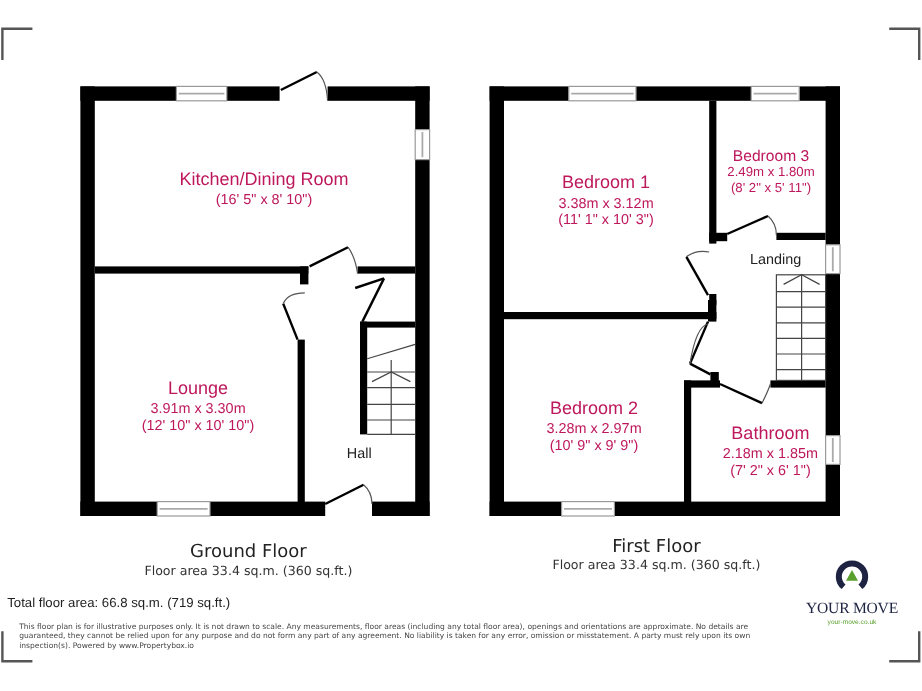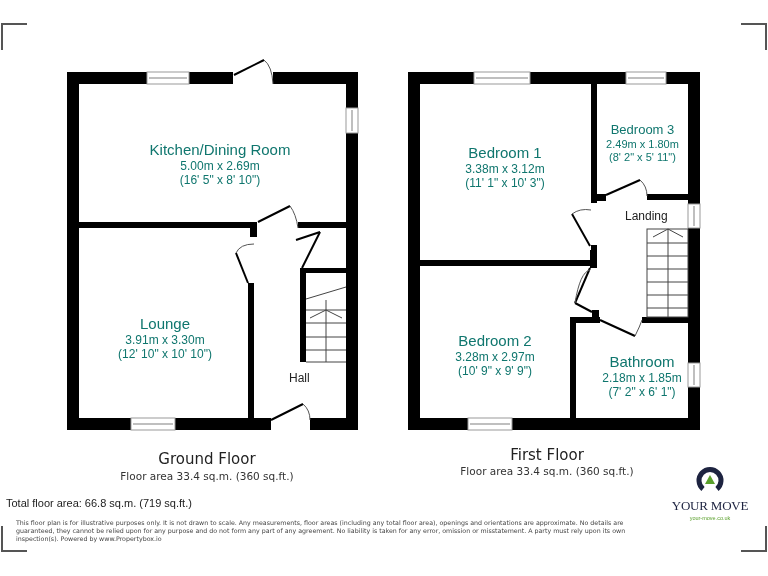--- a/index.html
+++ b/index.html
@@ -1,18 +1,18 @@
 <!DOCTYPE html>
 <html><head>
 <meta charset="utf-8">
 <style>
   html, body { margin: 0; padding: 0; background: #ffffff; }
   body { width: 768px; height: 576px; position: relative; overflow: hidden; font-family: "Liberation Sans", sans-serif; color: #222; }
   svg.plan { position: absolute; left: 0; top: 0; }
-  .room-label { position: absolute; text-align: center; font-family: "Liberation Sans", sans-serif; color: #0f766e; line-height: 1.2; }
+  .room-label { position: absolute; text-align: center; font-family: "Liberation Sans", sans-serif; color: #be185d; line-height: 1.2; }
   .room-name { font-size: 15px; }
   .room-name.small { font-size: 13px; }
   .room-dim { font-size: 12px; }
   .room-dim.small { font-size: 11px; }
   .plain-label { position: absolute; font-size: 12px; color: #222; }
   .floor-title { position: absolute; text-align: center; font-family: "DejaVu Sans", sans-serif; font-size: 15px; color: #222; }
   .floor-area { position: absolute; text-align: center; font-family: "DejaVu Sans", sans-serif; font-size: 10.5px; color: #333; }
   .total-area { position: absolute; left: 6px; top: 497px; font-family: Liberation Sans, sans-serif; font-size: 11px; color: #222; }
   .disclaimer { position: absolute; left: 16px; top: 519px; width: 620px; font-family: "DejaVu Sans", sans-serif; font-size: 6.3px; line-height: 8px; color: #444; }
   .logo { position: absolute; left: 660px; top: 464px; width: 100px; text-align: center; }
@@ -151,21 +151,20 @@
     <line x1="647" y1="282" x2="688" y2="282"></line>
     <line x1="647" y1="295" x2="688" y2="295"></line>
     <line x1="647" y1="308" x2="688" y2="308"></line>
     <line x1="668" y1="229" x2="668" y2="317"></line>
     <polyline points="653,237 668,229 683,237"></polyline>
   </g>
 </svg>
 
 <div class="room-label" style="left:100px; top:141px; width:240px;">
   <div class="room-name">Kitchen/Dining Room</div>
-  <div class="room-dim">5.00m x 2.69m</div>
   <div class="room-dim">(16' 5" x 8' 10")</div>
 </div>
 <div class="room-label" style="left:80px; top:315px; width:170px;">
   <div class="room-name">Lounge</div>
   <div class="room-dim">3.91m x 3.30m</div>
   <div class="room-dim">(12' 10" x 10' 10")</div>
 </div>
 <div class="plain-label" style="left:289px; top:371px;">Hall</div>
 
 <div class="room-label" style="left:420px; top:144px; width:170px;">

